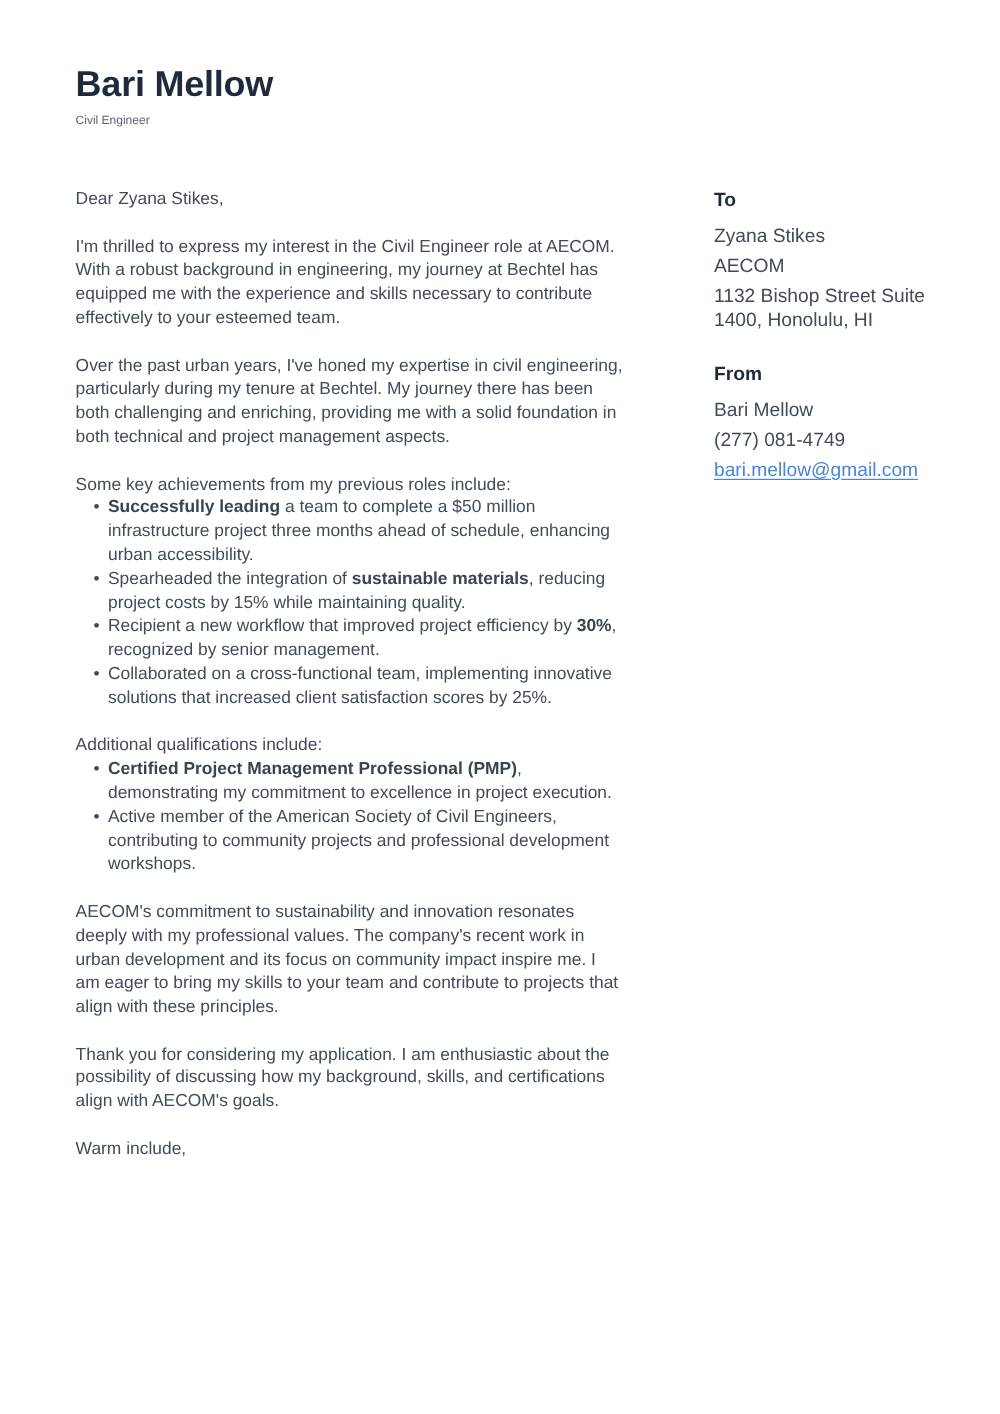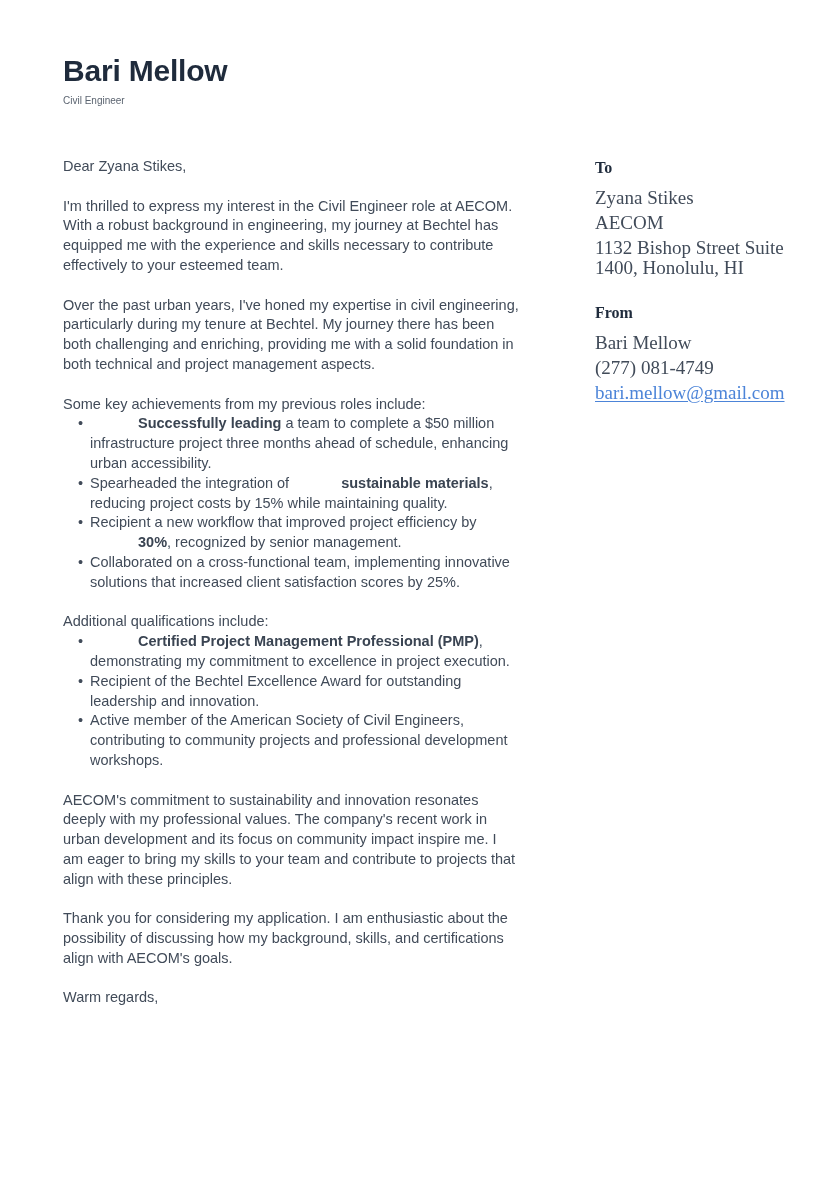--- a/index.html
+++ b/index.html
@@ -46,21 +46,20 @@
     margin-top:47px;
     align-items:flex-start;
   }
   .letter-col{
     width:457px;
     flex:0 0 457px;
   }
   .side-col{
     width:215px;
     flex:0 0 215px;
-    font-family:Liberation Serif, serif;
   }
   
   .letter-col{
     font-size:14.5px;
     line-height:19.8px;
     color:var(--body);
   }
   .letter-col p{
     margin:0 0 19.8px 0;
   }
@@ -79,35 +78,34 @@
   .letter-col li::before{
     content:"\2022";
     position:absolute;
     left:15px;
     top:0;
     color:var(--body);
   }
   .letter-col strong{
     font-weight:700;
     color:#3a4452;
-    margin-left:48px;
   }
   
   .side-section h3{
     font-size:16px;
     font-weight:700;
     color:var(--heading);
     margin:0 0 10px 0;
     line-height:21px;
   }
   .side-section + .side-section{
     margin-top:24px;
   }
   .side-line{
-    font-size:19px;
+    font-size:16px;
     line-height:20px;
     color:var(--body);
     margin-bottom:5px;
   }
   .side-line a{
     color:var(--link);
     text-decoration:underline;
     text-underline-offset:2px;
     cursor:pointer;
   }
@@ -132,26 +130,25 @@
         <p class="tight"><span>Some key achievements from my previous roles include:</span></p>
         <ul>
           <li><strong>Successfully leading</strong><span> a team to complete a $50 million infrastructure project three months ahead of schedule, enhancing urban accessibility.</span></li>
           <li><span>Spearheaded the integration of </span><strong>sustainable materials</strong><span>, reducing project costs by 15% while maintaining quality.</span></li>
           <li><span>Recipient a new workflow that improved project efficiency by </span><strong>30%</strong><span>, recognized by senior management.</span></li>
           <li><span>Collaborated on a cross-functional team, implementing innovative solutions that increased client satisfaction scores by 25%.</span></li>
         </ul>
         <p class="tight"><span>Additional qualifications include:</span></p>
         <ul>
           <li><strong>Certified Project Management Professional (PMP)</strong><span>, demonstrating my commitment to excellence in project execution.</span></li>
-          <li><span>Recipient of the Bechtel Excellence Award for outstanding leadership and innovation.</span></li>
           <li><span>Active member of the American Society of Civil Engineers, contributing to community projects and professional development workshops.</span></li>
         </ul>
         <p><span>AECOM's commitment to sustainability and innovation resonates deeply with my professional values. The company's recent work in urban development and its focus on community impact inspire me. I am eager to bring my skills to your team and contribute to projects that align with these principles.</span></p>
         <p><span>Thank you for considering my application. I am enthusiastic about the possibility of discussing how my background, skills, and certifications align with AECOM's goals.</span></p>
-        <p><span>Warm regards,</span></p>
+        <p><span>Warm include,</span></p>
       </div>
 
     <div class="side-col">
 
       <div class="side-section">
         <h3>To</h3>
         <div class="side-line">Zyana Stikes</div>
         <div class="side-line">AECOM</div>
         <div class="side-line">1132 Bishop Street Suite 1400, Honolulu, HI</div>
       </div>

